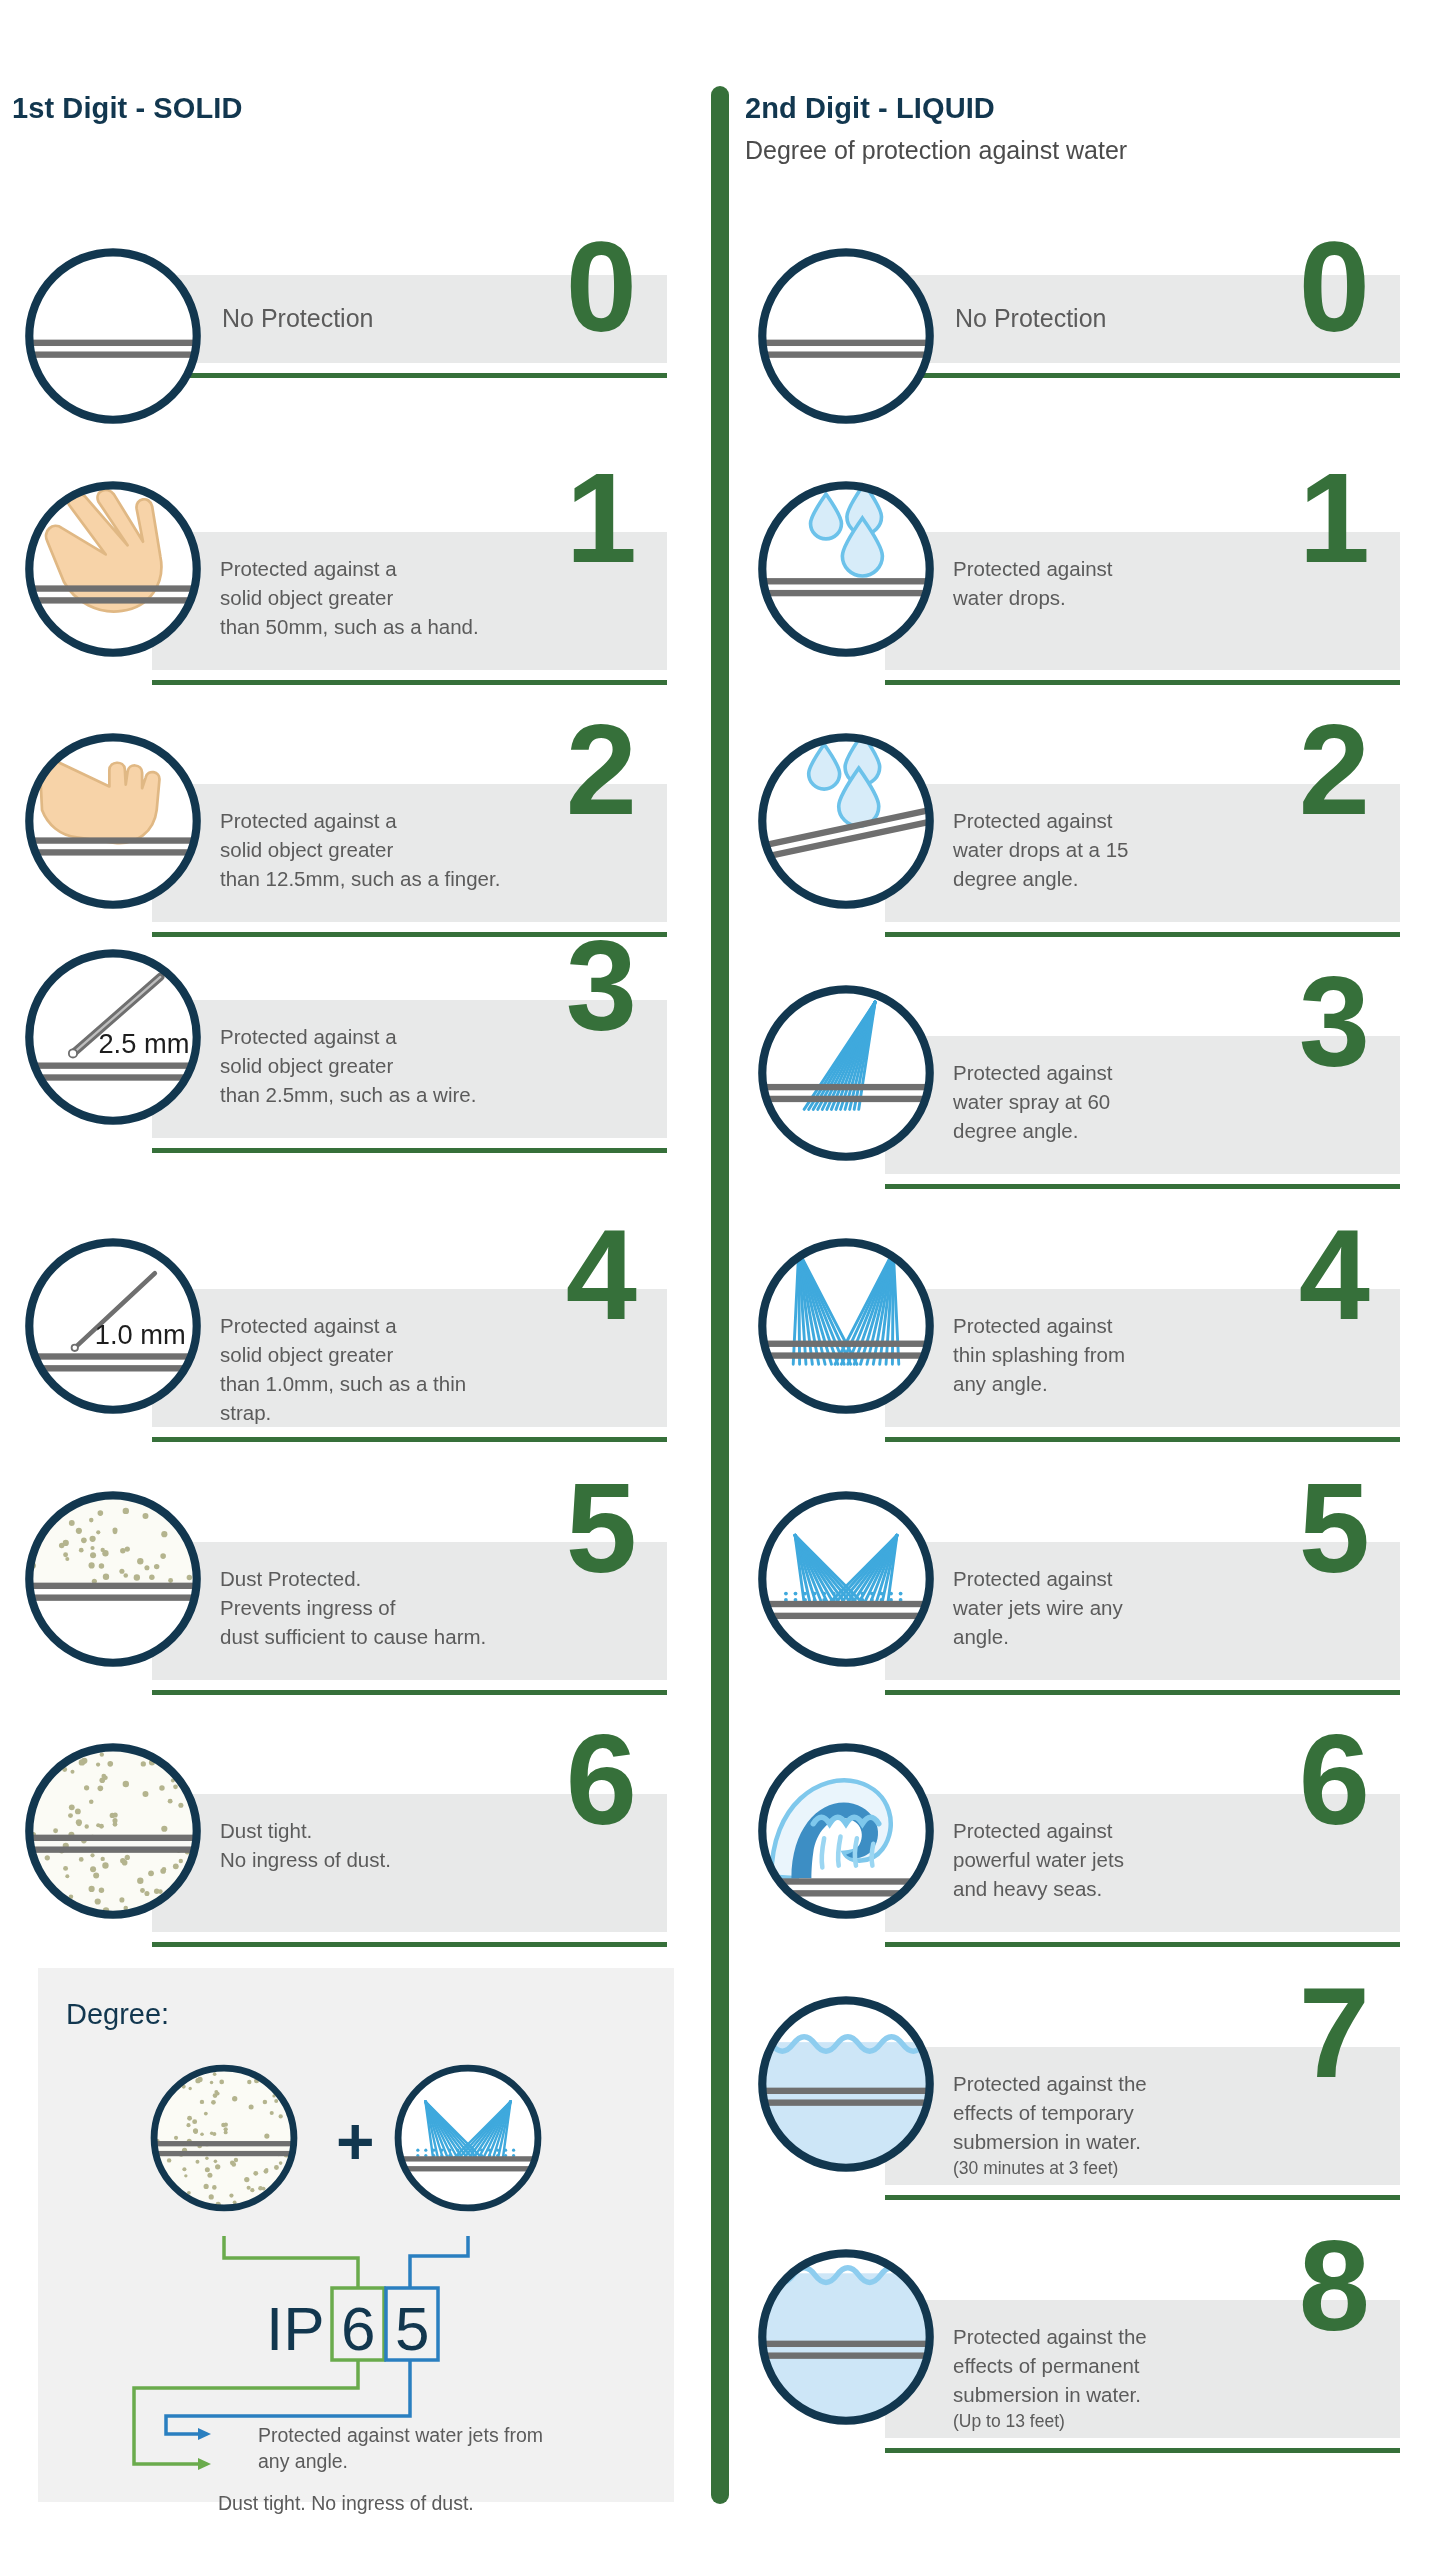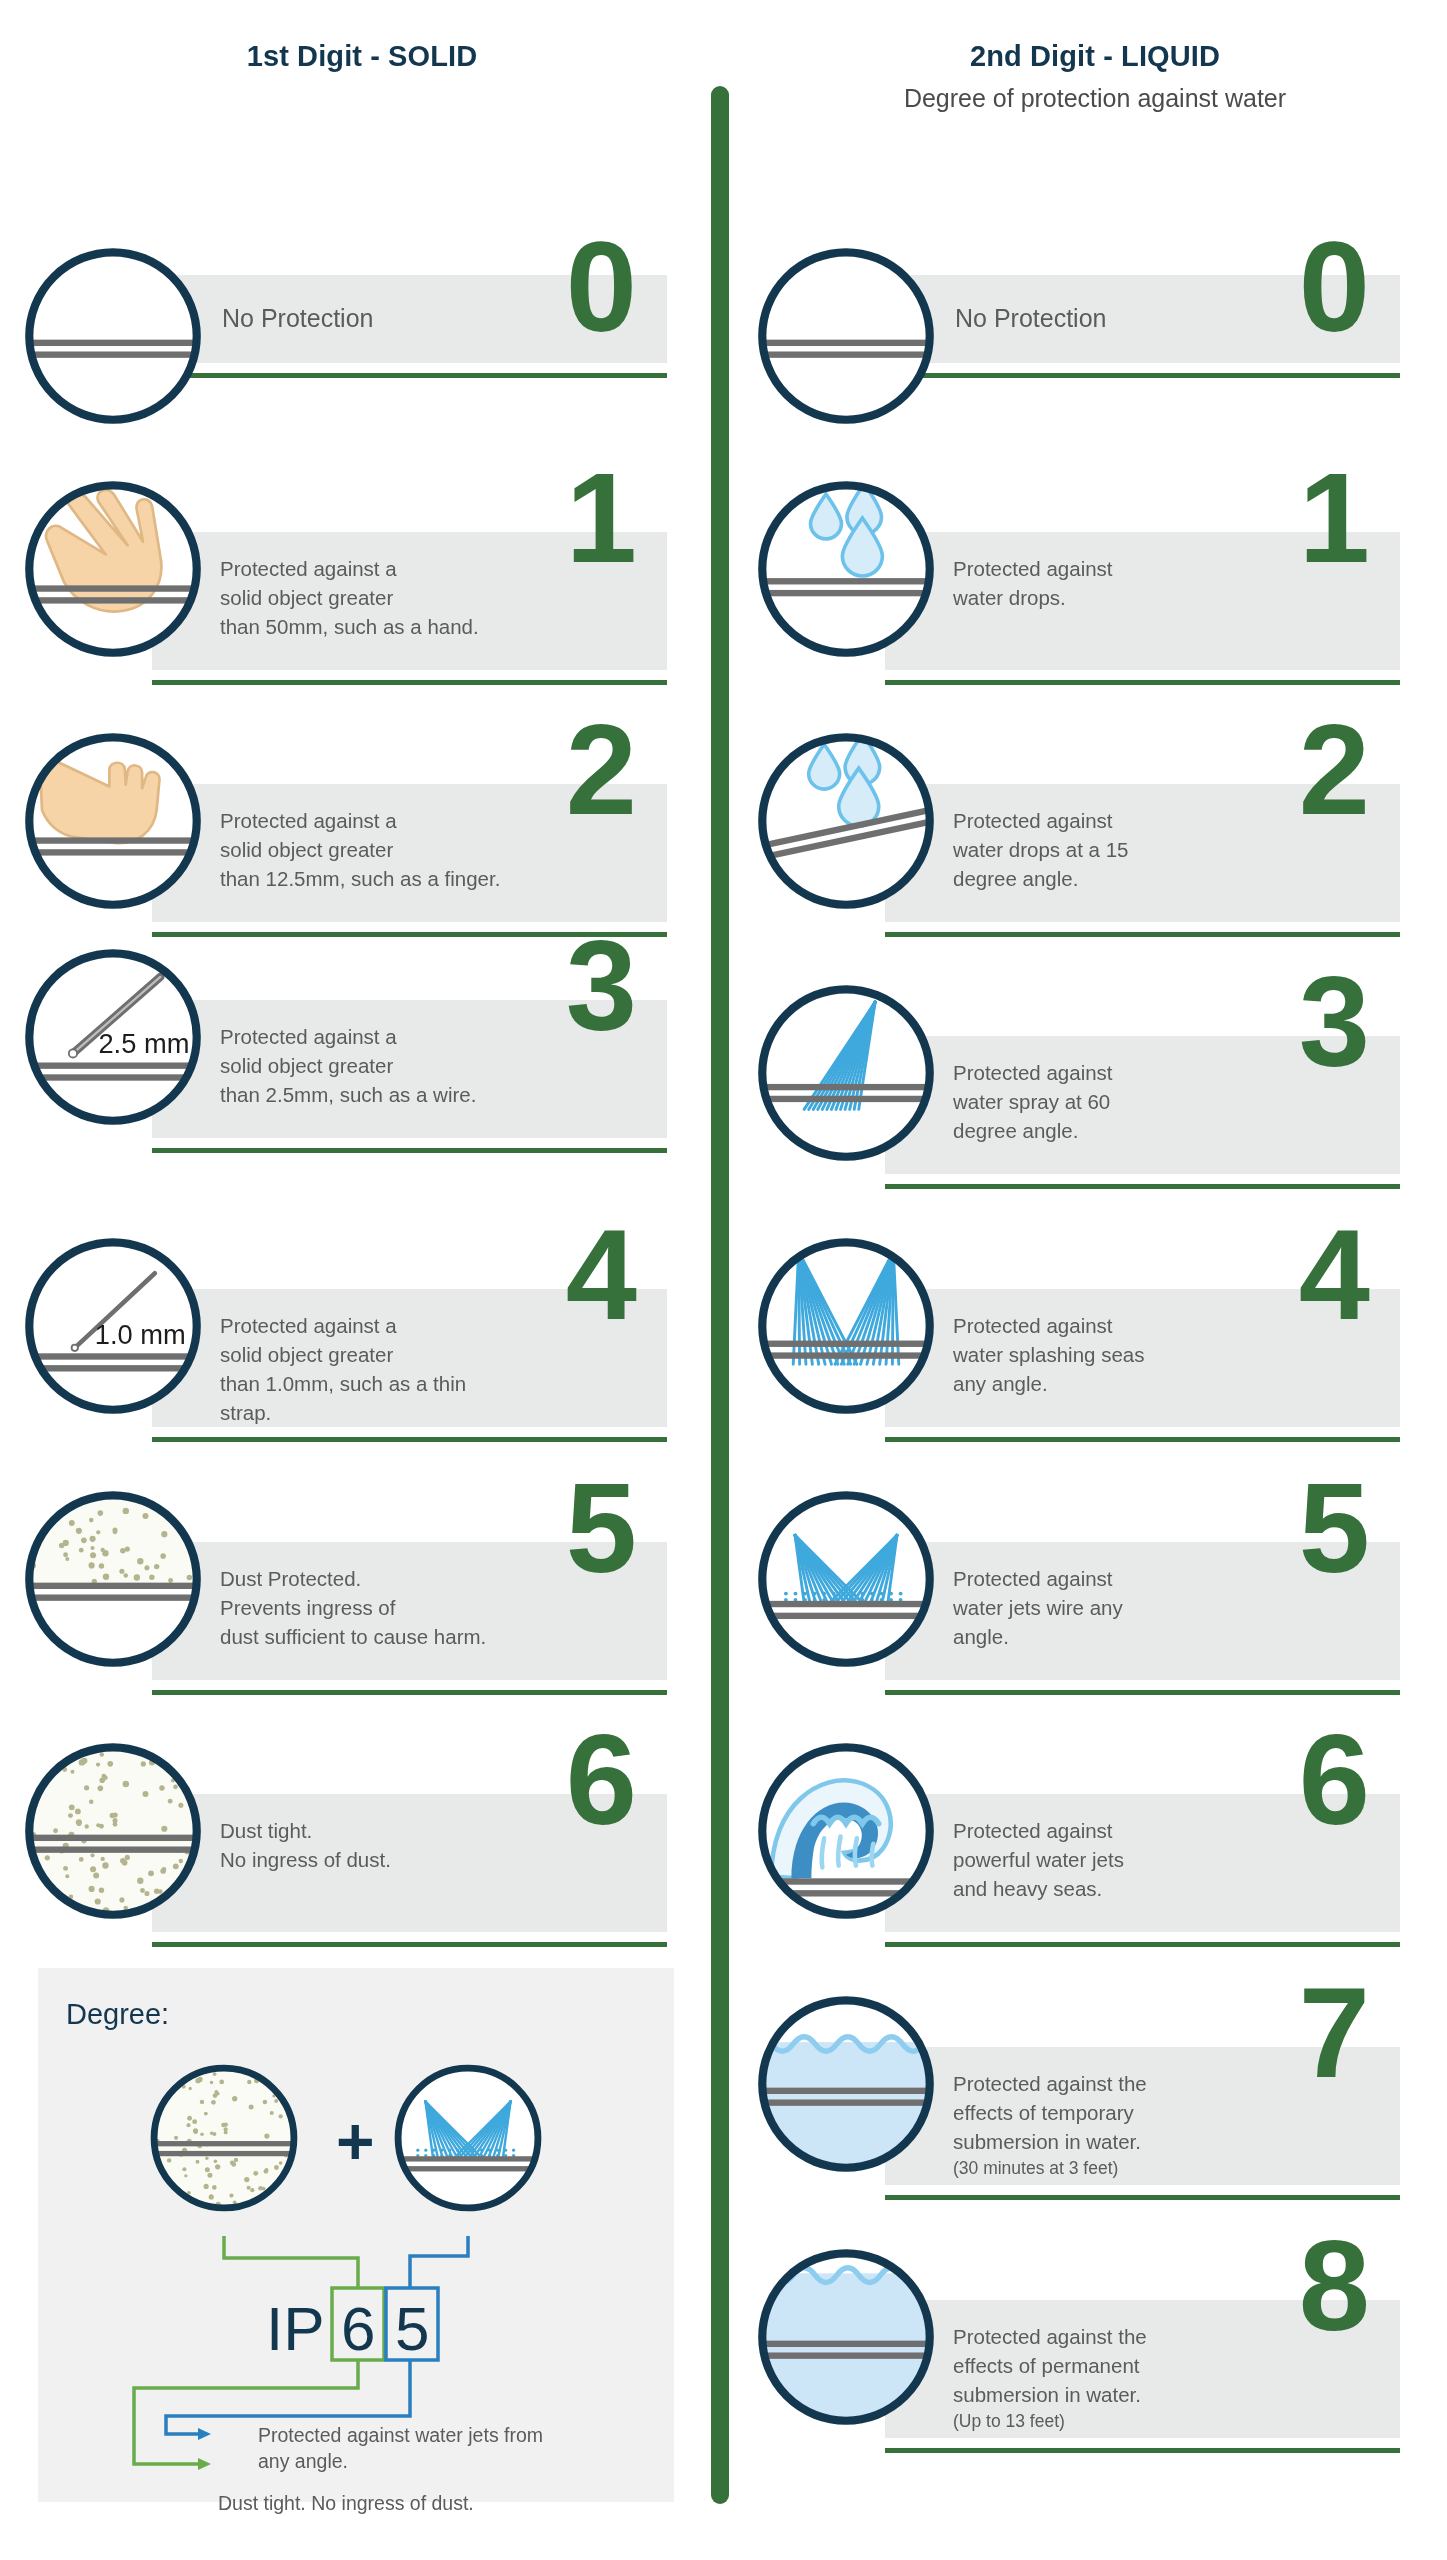--- a/index.html
+++ b/index.html
@@ -30,21 +30,21 @@
 
   
   .col {
     position: absolute;
     top: 0;
     width: 700px;
   }
   .col-left  { left: 12px; }
   .col-right { left: 745px; }
 
-  .col-head { text-align: center; padding-top: 40px; }
+  .col-head { padding-top: 92px; }
   .col-title {
     font-size: 29px;
     font-weight: bold;
     color: #12374f;
     letter-spacing: 0.1px;
   }
   .col-sub {
     font-size: 25px;
     color: #4b4b4b;
     margin-top: 11px;
@@ -711,21 +711,21 @@
     <g clip-path="url(#clipC)">
       <rect x="-20" y="116" width="260" height="7" fill="#6f6f6f" transform="rotate(0 100 119)"></rect>
       <rect x="-20" y="129" width="260" height="7" fill="#6f6f6f" transform="rotate(0 100 132)"></rect>
     </g>
     <circle cx="100" cy="100" r="92" fill="none" stroke="#12374f" stroke-width="9"></circle>
   </svg>
           </div>
           <div class="row-num" style="right: 30px; top: -16px;">4</div>
           <div class="row-desc" style="left: 208px; top: 84px; width: 300px;">
             <div>Protected against</div>
-            <div>water splashing seas</div>
+            <div>thin splashing from</div>
             <div>any angle.</div>
           </div>
         </div>
         <div class="row" style="position: absolute; top: 1458px; left: 0px; height: 253px;">
           <div class="row-band" style="top: 62px; height: 138px;"></div>
           <div class="row-rule" style="top: 210px;"></div>
           <div class="icon-wrap" style="top: 8px;">
             <svg class="ic" width="182" height="182" viewBox="0 0 200 200" xmlns="http://www.w3.org/2000/svg">
     <defs>
                 <clipPath id="clipC">

